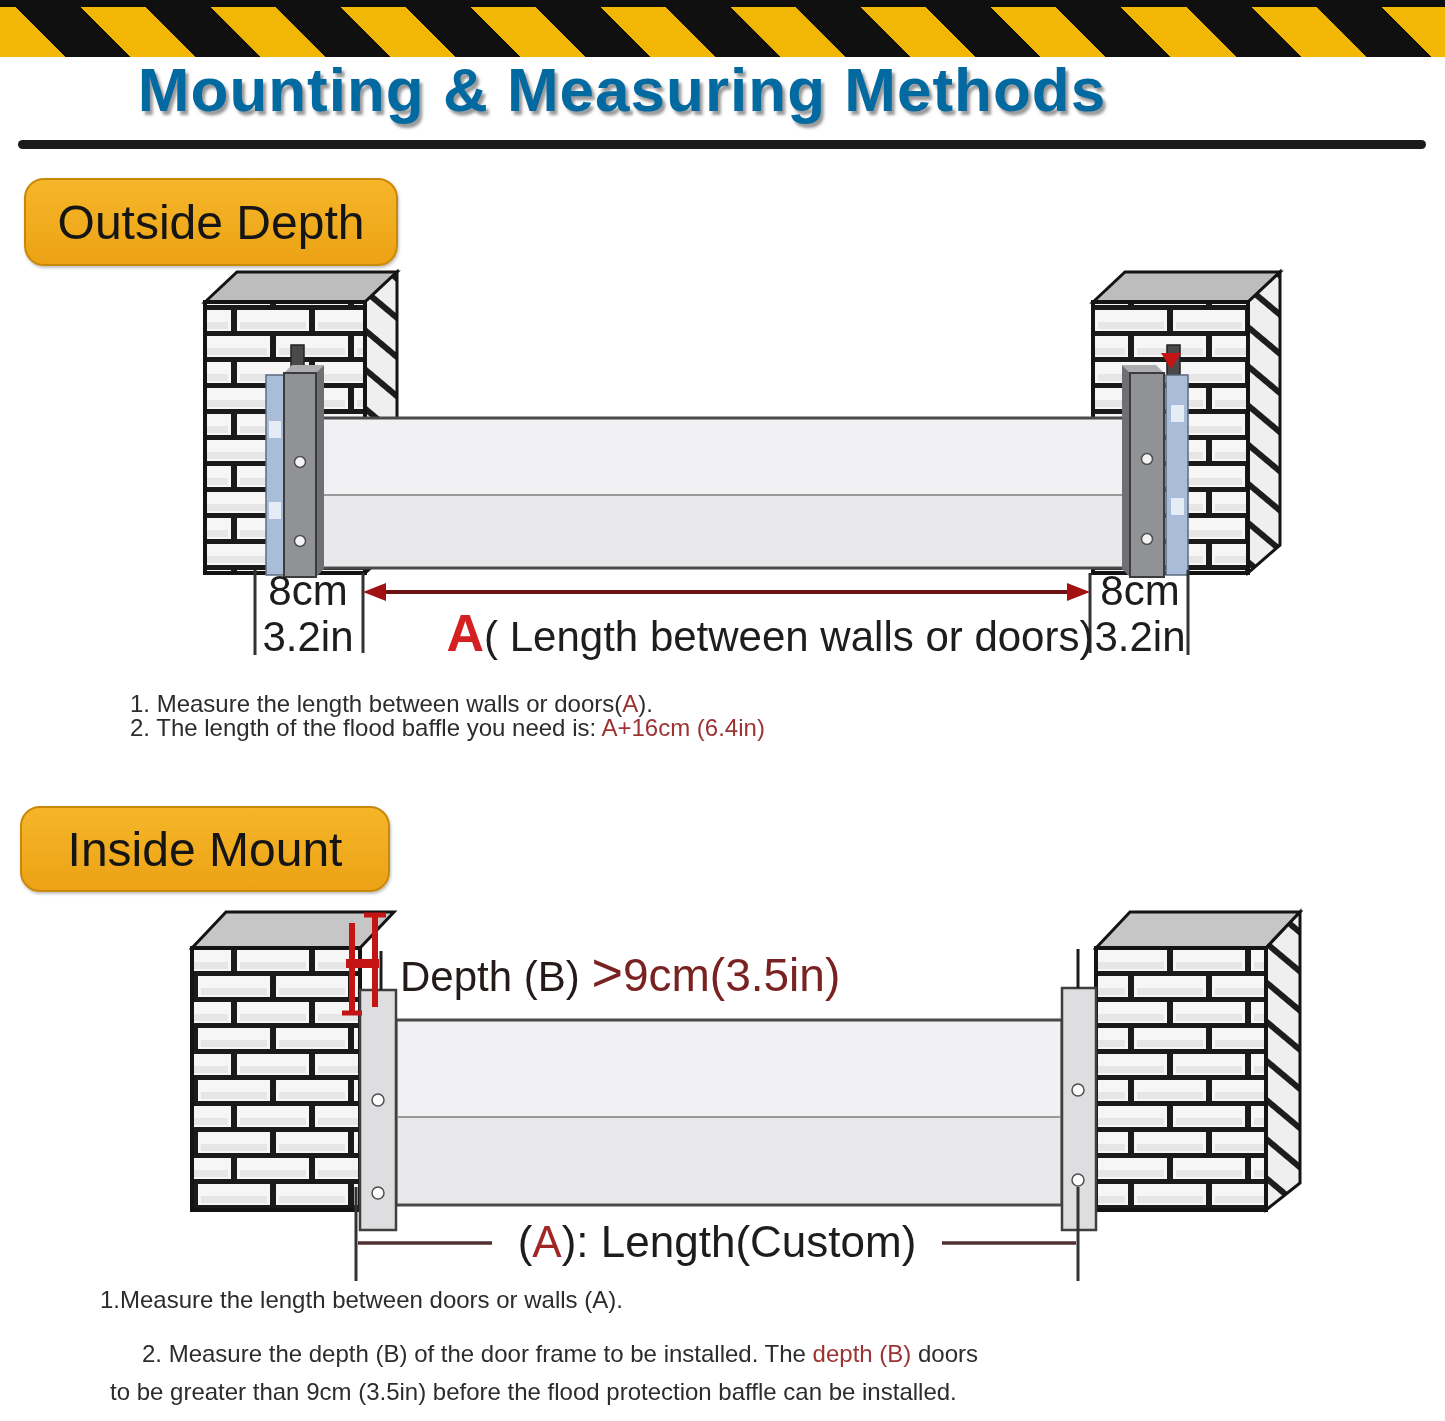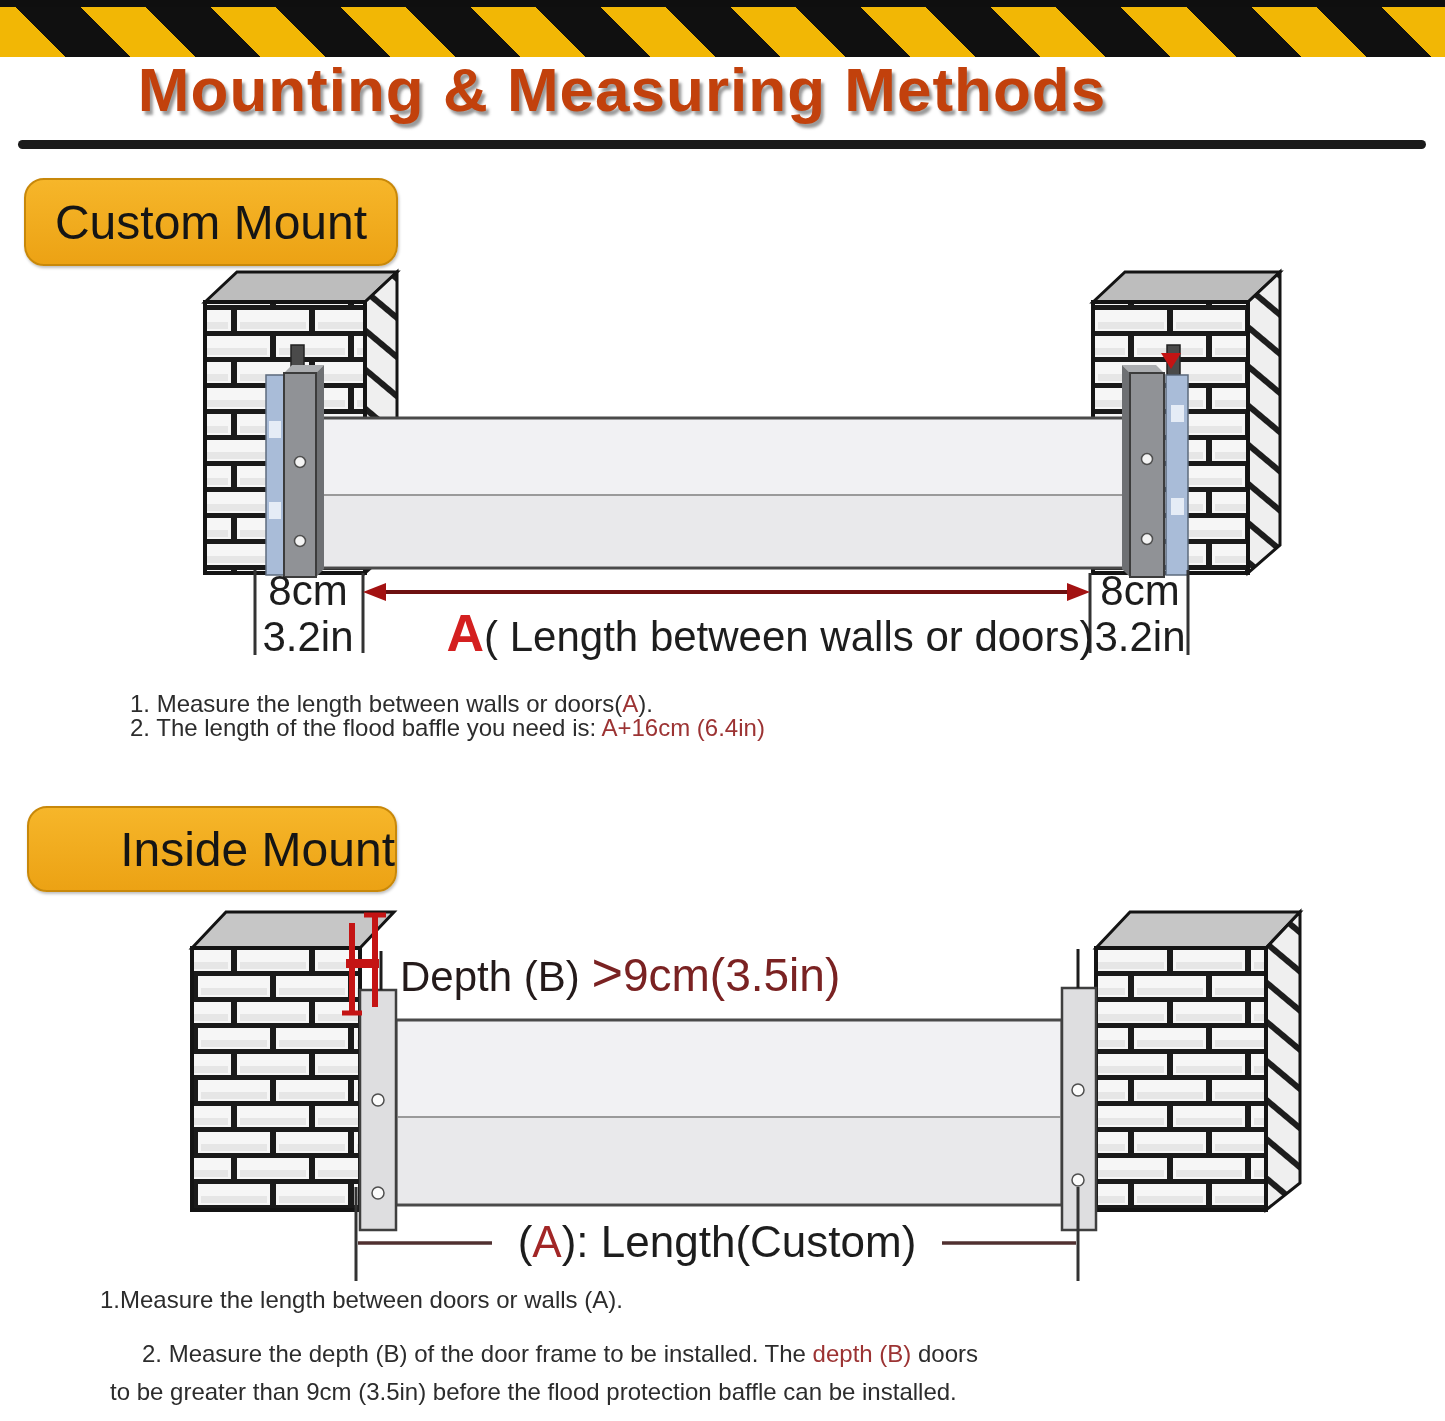--- a/index.html
+++ b/index.html
@@ -3,53 +3,53 @@
 <meta charset="utf-8">
 <style>
   html,body{margin:0;padding:0;background:#ffffff;font-family:"Liberation Sans",sans-serif;}
   .page{position:relative;width:1445px;height:1421px;background:#ffffff;overflow:hidden;}
 
   
   .hazard{position:absolute;top:0;left:0;width:1445px;height:50px;
     border-top:7px solid #0f0f0f;
     background:repeating-linear-gradient(45deg,#F2B705 0 46px,#101010 46px 92px);}
   .title{position:absolute;top:54px;left:0;width:1244px;text-align:center;
-    font-size:62px;font-weight:bold;color:#c2410c;letter-spacing:1px;
+    font-size:62px;font-weight:bold;color:#0369a1;letter-spacing:1px;
     text-shadow:3px 4px 3px rgba(70,70,70,.55);}
   .rule{position:absolute;top:140px;left:18px;width:1408px;height:9px;
     background:#1b1b1b;border-radius:5px;}
 
   
   .badge{position:absolute;display:flex;align-items:center;justify-content:center;
     background:linear-gradient(180deg,#F6B62A,#ECA214);
     border:2px solid #C8880A;border-radius:20px;
     font-size:48px;color:#151515;box-shadow:1px 2px 3px rgba(0,0,0,.25);}
   .badge-outside{left:24px;top:178px;width:370px;height:84px;}
-  .badge-inside{left:27px;top:806px;width:366px;height:82px;justify-content:flex-end;}
+  .badge-inside{left:20px;top:806px;width:366px;height:82px;}
 
   
   svg.diag1{position:absolute;top:255px;left:0;width:1445px;height:420px;}
   svg.diag2{position:absolute;top:895px;left:0;width:1445px;height:390px;}
   svg text{font-family:"Liberation Sans",sans-serif;fill:#1d1d1d;}
 
   
   .step{position:absolute;font-size:24px;color:#2c2c2c;white-space:nowrap;}
   .red-step{color:#9C3333;}
 </style>
 </head>
 <body>
 
 <div class="page">
 
   <div class="hazard"></div>
   <div class="title">Mounting &amp; Measuring Methods</div>
   <div class="rule"></div>
 
   <div class="badge badge-outside">
-    <span>Custom Mount</span>
+    <span>Outside Depth</span>
   </div>
 
   <svg class="diag1" viewBox="0 0 1445 420">
     <defs>
       <pattern id="brickA" width="78" height="52" patternUnits="userSpaceOnUse">
         <rect width="78" height="52" fill="#1a1a1a"></rect>
         <rect x="3" y="3" width="72" height="21" fill="#F6F6F6"></rect>
         <rect x="6" y="15" width="66" height="7" fill="#E6E6E6"></rect>
         <rect x="-36" y="29" width="72" height="21" fill="#F6F6F6"></rect>
         <rect x="-33" y="41" width="66" height="7" fill="#E6E6E6"></rect>

